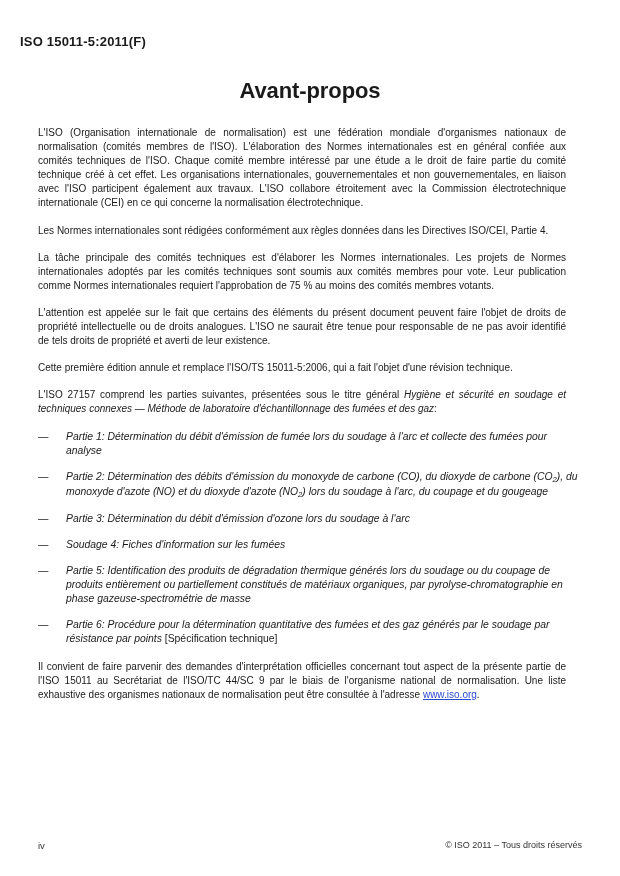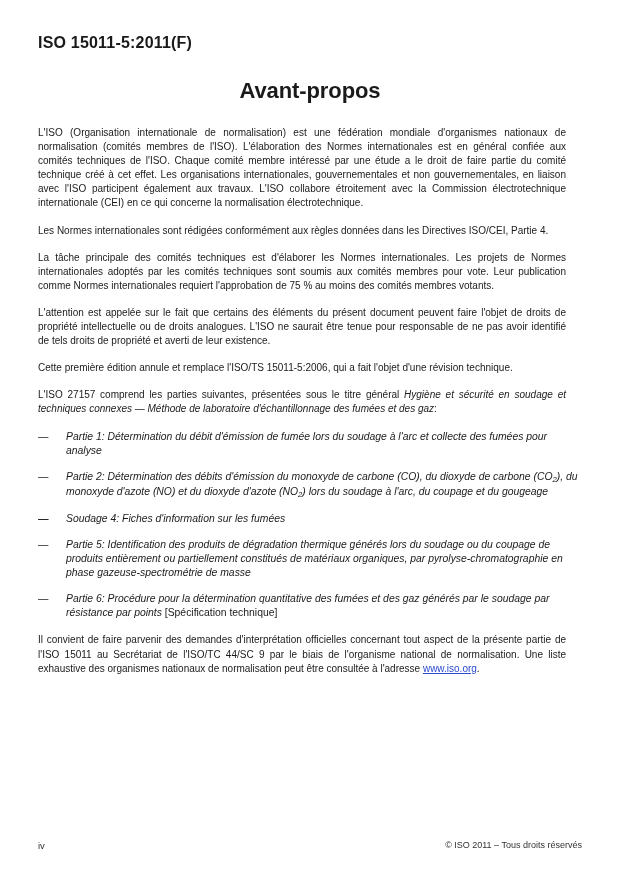--- a/index.html
+++ b/index.html
@@ -15,22 +15,22 @@
     position: relative;
     width: 620px;
     height: 876px;
     background: #ffffff;
     overflow: hidden;
     box-sizing: border-box;
   }
   .running-header {
     position: absolute;
     top: 34px;
-    left: 38px;
-    font-size: 16px;
+    left: 20px;
+    font-size: 13px;
     font-weight: bold;
     letter-spacing: 0.2px;
     color: #1a1a1a;
   }
   .content {
     position: absolute;
     top: 78px;
     left: 38px;
     width: 544px;
   }
@@ -138,20 +138,21 @@
         <span class="part-dash">—</span>
         <span>Partie 1: Détermination du débit d'émission de fumée lors du soudage à l'arc et collecte des fumées pour analyse</span>
       </li>
 
       <li class="part-item">
         <span class="part-dash">—</span><span>Partie 2: Détermination des débits d'émission du monoxyde de carbone (CO), du dioxyde de carbone (CO</span><sub>2</sub><span>), du monoxyde d'azote (NO) et du dioxyde d'azote (NO</span><sub>2</sub><span>) lors du soudage à l'arc, du coupage et du gougeage</span>
       </li>
 
       <li class="part-item">
         <span class="part-dash">—</span>
+        <span>Partie 3: Détermination du débit d'émission d'ozone lors du soudage à l'arc</span>
       </li>
 
       <li class="part-item">
         <span class="part-dash">—</span>
         <span>Soudage 4: Fiches d'information sur les fumées</span>
       </li>
 
       <li class="part-item">
         <span class="part-dash">—</span>
         <span>Partie 5: Identification des produits de dégradation thermique générés lors du soudage ou du coupage de produits entièrement ou partiellement constitués de matériaux organiques, par pyrolyse-chromatographie en phase gazeuse-spectrométrie de masse</span>

